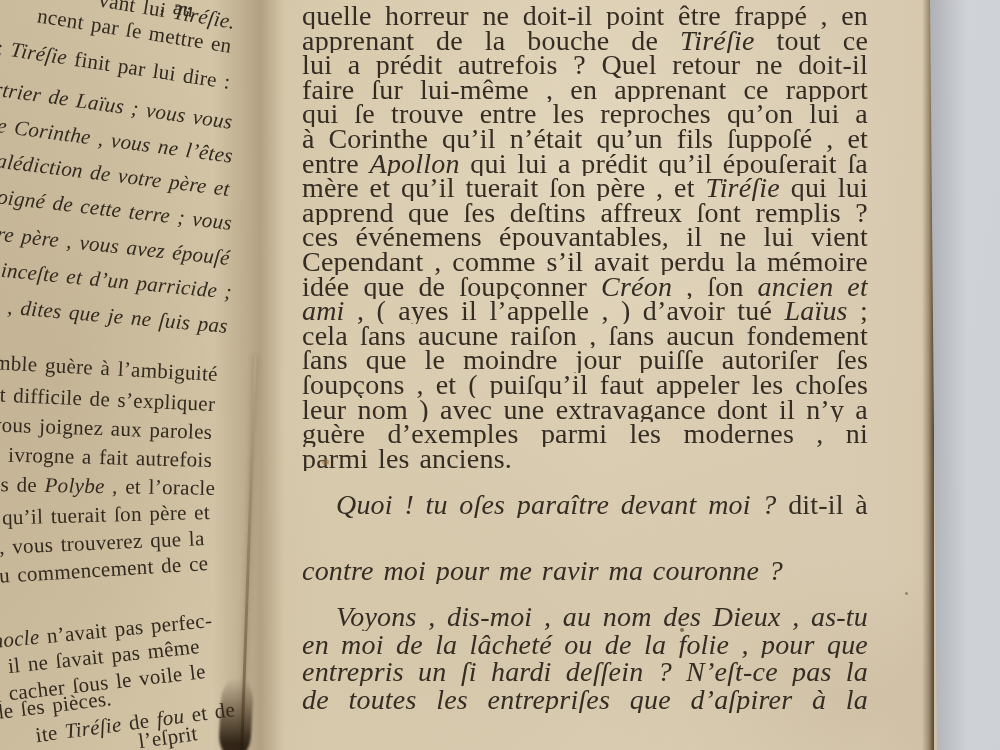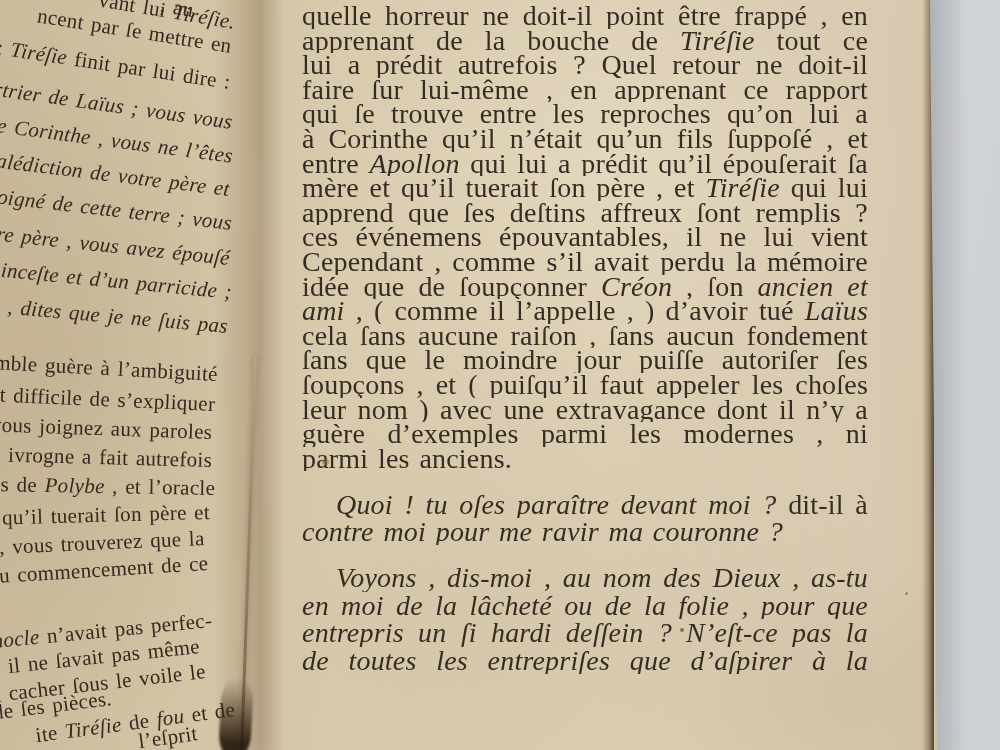--- a/index.html
+++ b/index.html
@@ -105,31 +105,31 @@
             <div class="rline" style="line-height: 24.6px; height: 24.6px;"><span>lui a prédit autrefois ?  Quel retour ne doit-il point</span></div>
             <div class="rline" style="line-height: 24.6px; height: 24.6px;"><span>faire ſur lui-même , en apprenant ce rapport cela</span></div>
             <div class="rline" style="line-height: 24.6px; height: 24.6px;"><span>qui ſe trouve entre les reproches qu’on lui a faits</span></div>
             <div class="rline" style="line-height: 24.6px; height: 24.6px;"><span>à Corinthe qu’il n’était qu’un fils ſuppoſé , et les</span></div>
             <div class="rline" style="line-height: 24.6px; height: 24.6px;"><span>entre </span><span class="it">Apollon</span><span> qui lui a prédit qu’il épouſerait ſa</span></div>
             <div class="rline" style="line-height: 24.6px; height: 24.6px;"><span>mère et qu’il tuerait ſon père , et </span><span class="it">Tiréſie</span><span> qui lui</span></div>
             <div class="rline" style="line-height: 24.6px; height: 24.6px;"><span>apprend que ſes deſtins affreux ſont remplis ?</span></div>
             <div class="rline" style="line-height: 24.6px; height: 24.6px;"><span>ces événemens épouvantables, il ne lui vient d’autre</span></div>
             <div class="rline" style="line-height: 24.6px; height: 24.6px;"><span>Cependant , comme s’il avait perdu la mémoire de</span></div>
             <div class="rline" style="line-height: 24.6px; height: 24.6px;"><span>idée que de ſoupçonner </span><span class="it">Créon</span><span> , ſon </span><span class="it">ancien et fidèle</span></div>
-            <div class="rline" style="line-height: 24.6px; height: 24.6px;"><span class="it">ami</span><span> , ( comme il l’appelle , )  d’avoir tué </span><span class="it">Laïus</span><span> ; et</span></div>
+            <div class="rline" style="line-height: 24.6px; height: 24.6px;"><span class="it">ami</span><span> , ( ayes il l’appelle , )  d’avoir tué </span><span class="it">Laïus</span><span> ; et</span></div>
             <div class="rline" style="line-height: 24.6px; height: 24.6px;"><span>cela ſans aucune raiſon ,  ſans aucun fondement ,</span></div>
             <div class="rline" style="line-height: 24.6px; height: 24.6px;"><span>ſans que le moindre jour puiſſe autoriſer ſes</span></div>
             <div class="rline" style="line-height: 24.6px; height: 24.6px;"><span>ſoupçons , et ( puiſqu’il faut appeler les choſes par</span></div>
             <div class="rline" style="line-height: 24.6px; height: 24.6px;"><span>leur nom ) avec une extravagance dont il n’y a</span></div>
             <div class="rline" style="line-height: 24.6px; height: 24.6px;"><span>guère d’exemples parmi les modernes , ni même</span></div>
             <div class="rline nj" style="line-height: 24.6px; height: 24.6px;"><span>parmi les anciens.</span></div>
           </div>
           <div style="margin-top: 20px;">
             <div class="rline ind" style="line-height: 27px; height: 27px;"><span class="it">Quoi ! tu oſes paraître devant moi ? </span><span> dit-il à Créon :</span></div>
-            <div class="rline nj" style="line-height: 27px; height: 27px;"><span class="it">contre moi pour me ravir ma couronne ?</span></div>
+            <div class="rline nj" style="line-height: 27px; height: 27px; margin-top: 39px;"><span class="it">contre moi pour me ravir ma couronne ?</span></div>
           </div>
           <div style="margin-top: 19px;">
             <div class="rline ind" style="line-height: 27.5px; height: 27.5px;"><span class="it">Voyons , dis-moi , au nom des Dieux , as-tu remarqué</span></div>
             <div class="rline" style="line-height: 27.5px; height: 27.5px;"><span class="it">en moi de la lâcheté ou de la folie , pour que tu ayes</span></div>
             <div class="rline" style="line-height: 27.5px; height: 27.5px;"><span class="it">entrepris un ſi hardi deſſein ?  N’eſt-ce pas la plus folle</span></div>
             <div class="rline" style="line-height: 27.5px; height: 27.5px;"><span class="it">de toutes les entrepriſes que d’aſpirer à la royauté ſans</span></div>
           </div>
         </div>
     </div>
     <div class="crease"></div>

